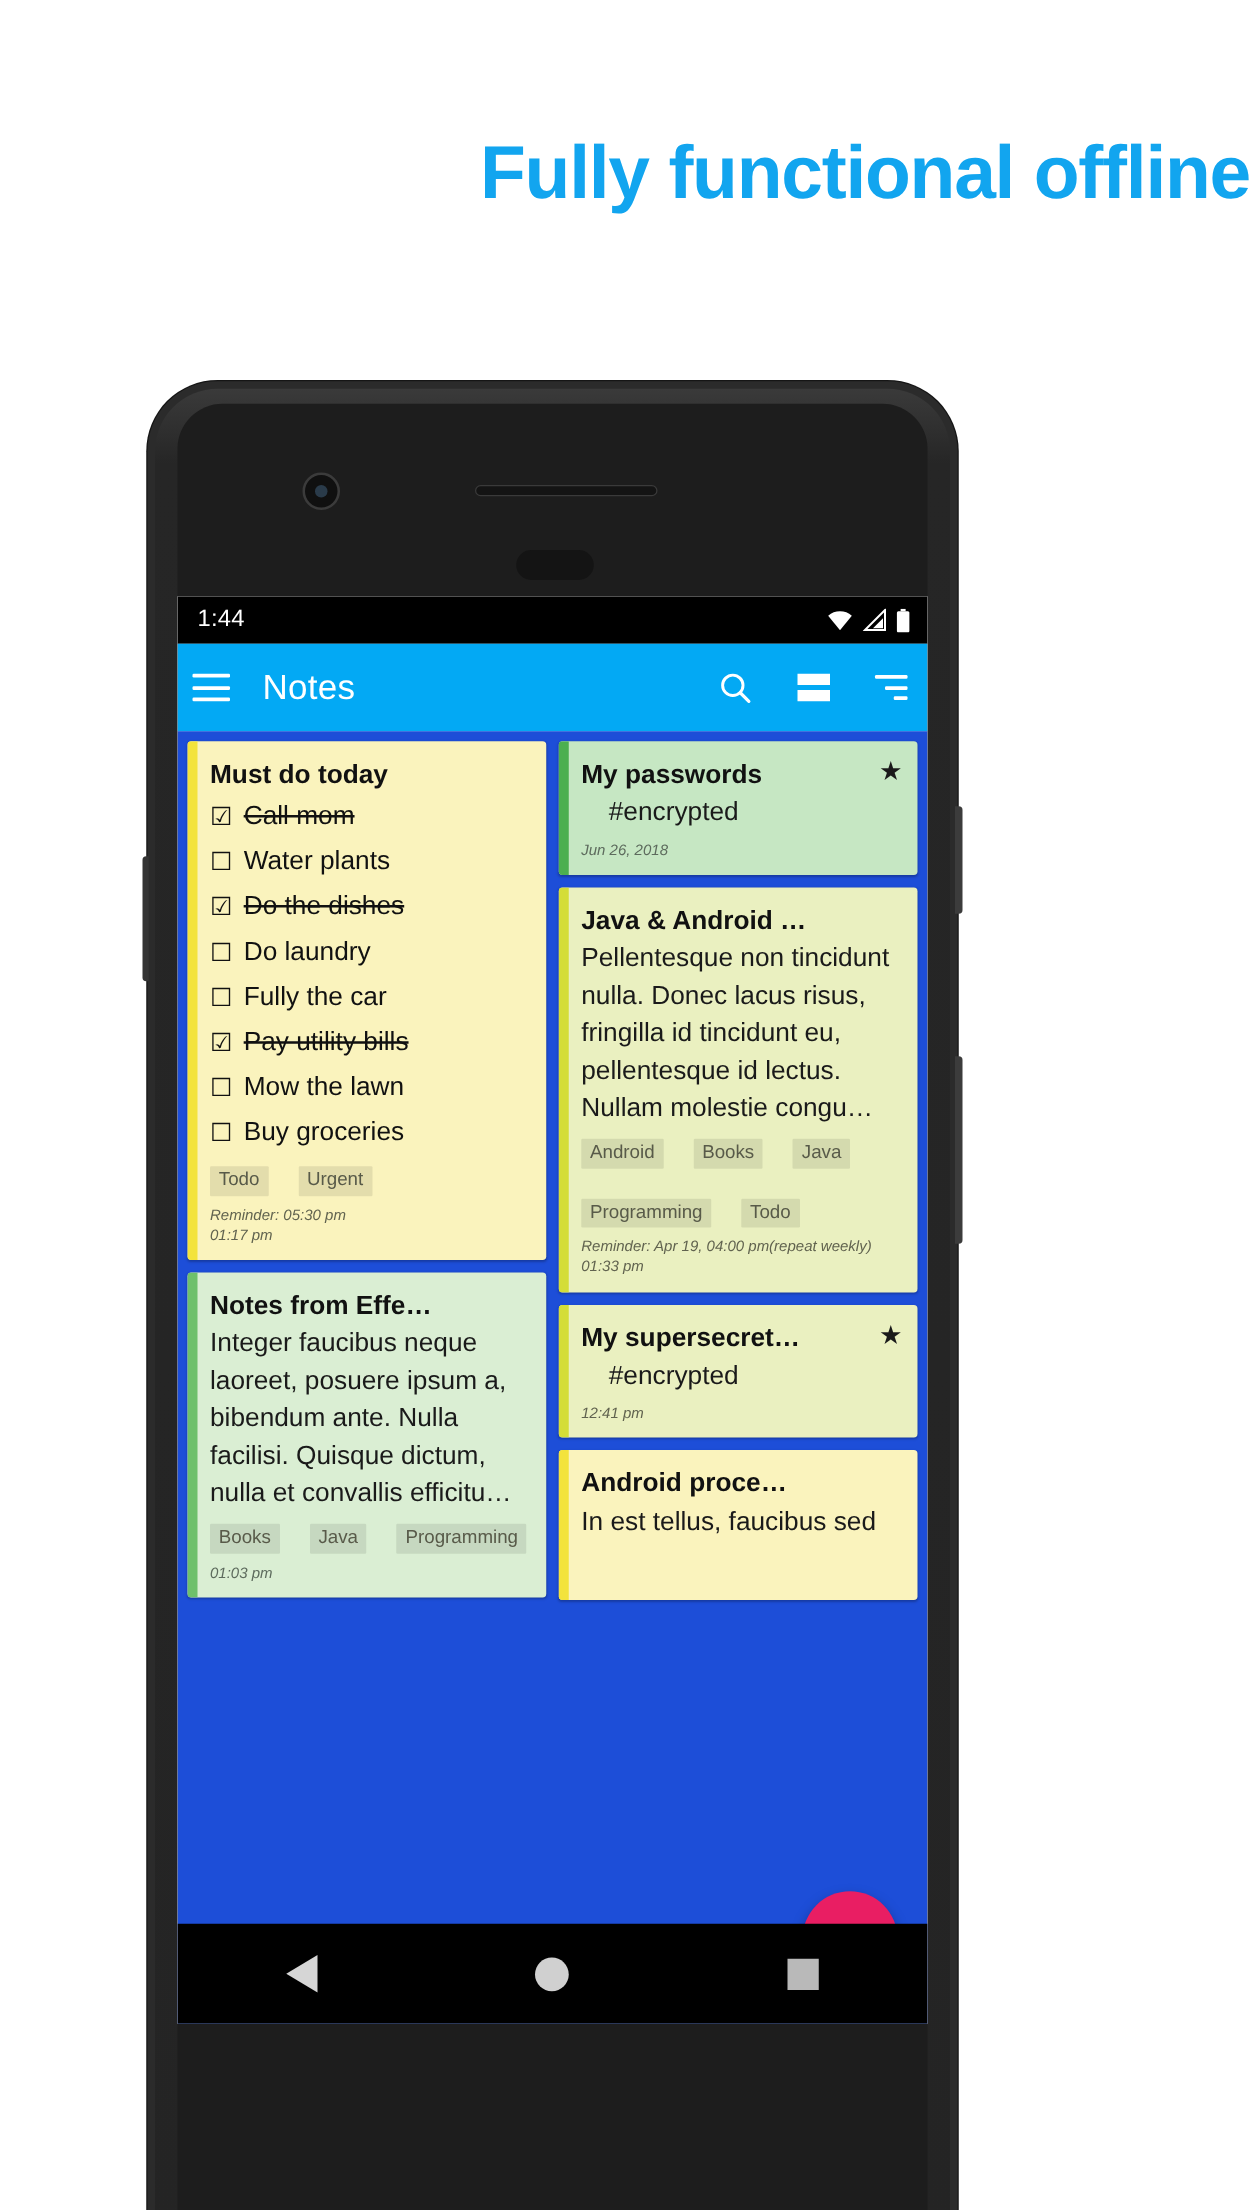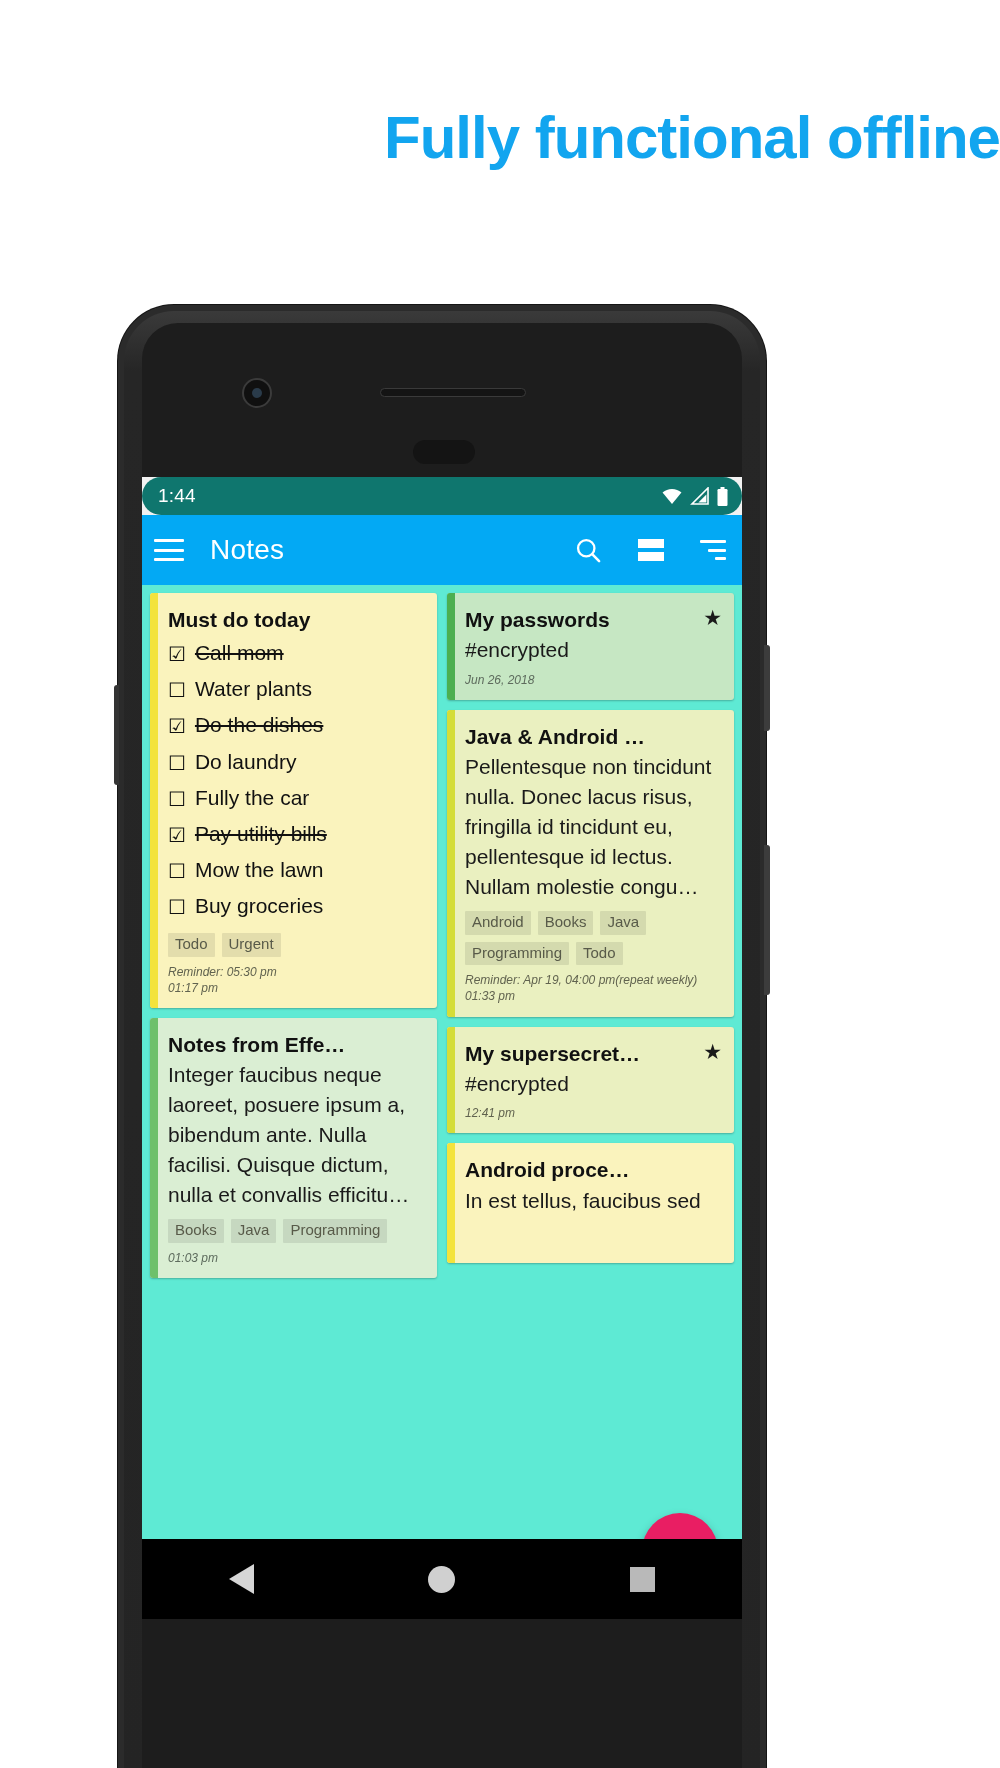--- a/index.html
+++ b/index.html
@@ -77,23 +77,23 @@
 
   
   .screen {
     position: absolute;
     left: 0px; top: 154px;
     width: 600px; height: 1142px;
     background: #f2f2f2;
     overflow: hidden;
   }
   .statusbar {
-    height: 38px; background: #0f766e;
+    height: 38px; background: #000000;
     display: flex; align-items: center;
-    padding: 0 14px 0 16px; color: #fff; border-radius: 19px;
+    padding: 0 14px 0 16px; color: #fff;
   }
   .status-time { font-size: 19px; letter-spacing: .2px; }
   .status-icons { margin-left: auto; display: flex; align-items: center; gap: 7px; }
 
   .appbar {
     height: 70px; background: #03A9F4;
     display: flex; align-items: center;
     padding: 0 16px 0 12px; color: #fff;
   }
   .hamburger { width: 30px; height: 22px; display: flex; flex-direction: column; justify-content: space-between; }
@@ -108,21 +108,21 @@
   .icon-sort span:nth-child(1){ width:100%; }
   .icon-sort span:nth-child(2){ width:68%; }
   .icon-sort span:nth-child(3){ width:42%; }
 
   
   .notes-area {
     position: relative;
     height: 1034px;
     padding: 8px 8px 0 8px;
     display: flex; gap: 10px;
-    background: #5eead4;
+    background: #1d4ed8;
     overflow: hidden;
   }
   .col { width: 287px; display: flex; flex-direction: column; gap: 10px; }
 
   .card {
     position: relative;
     border-radius: 3px;
     padding: 14px 12px 12px 18px;
     box-shadow: 0 1px 2px rgba(0,0,0,.25);
     overflow: hidden;
@@ -133,33 +133,33 @@
   .card-title {
     font-size: 21px; font-weight: bold; color: #111;
     line-height: 1.25; margin-bottom: 2px;
     white-space: nowrap; overflow: hidden;
   }
   .star {
     position: absolute; right: 12px; top: 14px;
     font-size: 21px; color: #1a1a1a; line-height: 1;
   }
   .card-body { font-size: 21px; color: #1a1a1a; line-height: 1.43; }
-  .card-sub { font-size: 21px; color: #1a1a1a; line-height: 1.4; }
+  .card-sub { font-size: 21px; color: #1a1a1a; line-height: 1.4; margin-left: 22px; }
   .meta { font-size: 12px; color: #61634f; margin-top: 7px; line-height: 1.35; font-style: italic; }
   .meta-green { color: #5d6b5d; }
 
   .checklist { margin-top: 1px; }
   .check-row {
     display: flex; align-items: baseline; gap: 9px;
     font-size: 21px; color: #111; line-height: 1.72;
   }
   .box { font-size: 20px; line-height: 1; position: relative; top: 1px; }
   .done { text-decoration: line-through; }
 
-  .tags { display: flex; flex-wrap: wrap; gap: 7px; margin-top: 9px; }
+  .tags { display: flex; flex-wrap: wrap; gap: 24px; margin-top: 9px; }
   .tag {
     font-size: 15px; color: #585a49;
     background: rgba(0,0,0,0.09);
     padding: 3px 7px 4px 7px; border-radius: 1px;
     line-height: 1.1;
   }
 
   
   .fab {
     position: absolute; right: 24px; bottom: 30px;

